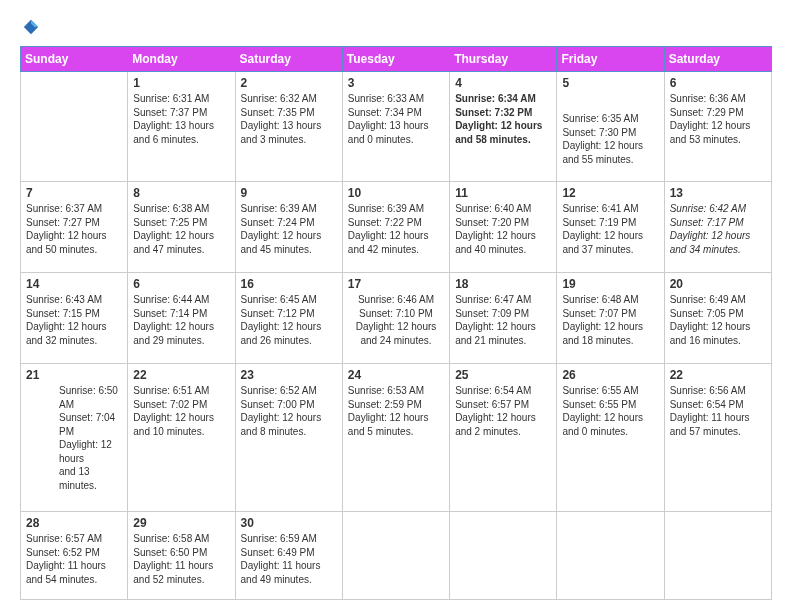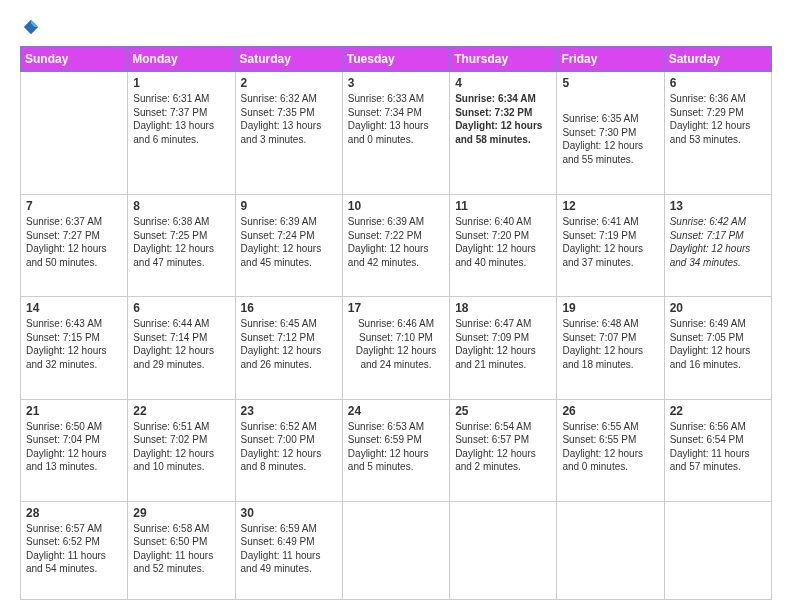--- a/index.html
+++ b/index.html
@@ -280,21 +280,21 @@
             <span class="day-num">20</span>
             <div class="cell-info" style="white-space: pre-line;">Sunrise: 6:49 AM
 Sunset: 7:05 PM
 Daylight: 12 hours
 and 16 minutes.</div>
           </td>
         </tr>
         <tr>
           <td>
             <span class="day-num">21</span>
-            <div class="cell-info" style="white-space: pre-line;">Sunrise: 6:50 AM
+            <div class="cell-info" style="white-space: pre-line; margin-left: 33px;">Sunrise: 6:50 AM
 Sunset: 7:04 PM
 Daylight: 12 hours
 and 13 minutes.</div>
           </td>
           <td>
             <span class="day-num">22</span>
             <div class="cell-info" style="white-space: pre-line;">Sunrise: 6:51 AM
 Sunset: 7:02 PM
 Daylight: 12 hours
 and 10 minutes.</div>
@@ -302,21 +302,21 @@
           <td>
             <span class="day-num">23</span>
             <div class="cell-info" style="white-space: pre-line;">Sunrise: 6:52 AM
 Sunset: 7:00 PM
 Daylight: 12 hours
 and 8 minutes.</div>
           </td>
           <td>
             <span class="day-num">24</span>
             <div class="cell-info" style="white-space: pre-line;">Sunrise: 6:53 AM
-Sunset: 6:59 PM
+Sunset: 2:59 PM
 Daylight: 12 hours
 and 5 minutes.</div>
           </td>
           <td>
             <span class="day-num">25</span>
             <div class="cell-info" style="white-space: pre-line;">Sunrise: 6:54 AM
 Sunset: 6:57 PM
 Daylight: 12 hours
 and 2 minutes.</div>
           </td>

